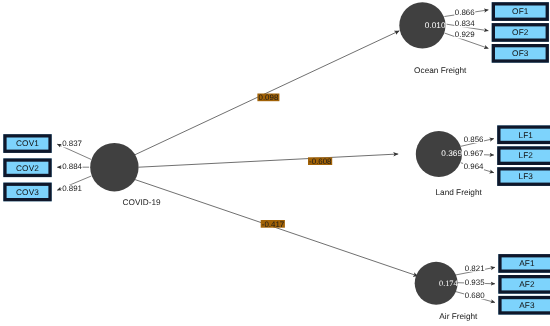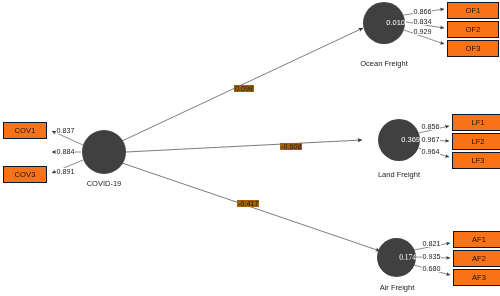--- a/index.html
+++ b/index.html
@@ -17,22 +17,22 @@
   }
   svg.layer {
     position: absolute;
     left: 0;
     top: 0;
     width: 500px;
     height: 296px;
   }
   .indicator-box {
     position: absolute;
-    background: #f97316;
-    border: 1px solid #0f172a;
+    background: #7dd3fc;
+    border: 3px solid #0f172a;
     box-sizing: border-box;
     width: 52px;
     height: 17px;
     display: flex;
     align-items: center;
     justify-content: center;
   }
   .indicator-label {
     font-size: 7.5px;
     color: #111111;
@@ -50,21 +50,21 @@
   .r2-value {
     font-size: 7.5px;
     color: #ffffff;
     line-height: 1;
   }
   .construct-name {
     position: absolute;
     font-size: 7.5px;
     color: #1a1a1a;
     white-space: nowrap;
-    text-align: center;
+    text-align: right;
     line-height: 1;
   }
   .coef-label {
     position: absolute;
     font-size: 7.2px;
     color: #1a1a1a;
     white-space: nowrap;
     line-height: 1;
     background: #ffffff;
     padding: 0 0.5px;
@@ -123,20 +123,23 @@
   </svg>
 
   <div class="construct-circle" style="left:82px; top:130px; width:44px; height:44px;">
     <span class="r2-value"></span>
   </div>
   <div class="construct-name" style="left:62px; top:180px; width:84px;">COVID-19</div>
 
   <div class="indicator-box" style="left:3px; top:122px; width:44px;">
     <span class="indicator-label">COV1</span>
   </div>
+  <div class="indicator-box" style="left:3px; top:144px; width:44px;">
+    <span class="indicator-label">COV2</span>
+  </div>
   <div class="indicator-box" style="left:3px; top:166px; width:44px;">
     <span class="indicator-label">COV3</span>
   </div>
 
   <div class="coef-label" style="left:56px; top:127px;">0.837</div>
   <div class="coef-label" style="left:56px; top:148px;">0.884</div>
   <div class="coef-label" style="left:56px; top:168px;">0.891</div>
 
   <div class="construct-circle" style="left:363px; top:2px; width:42px; height:42px;">
     <span class="r2-value">0.010</span>

